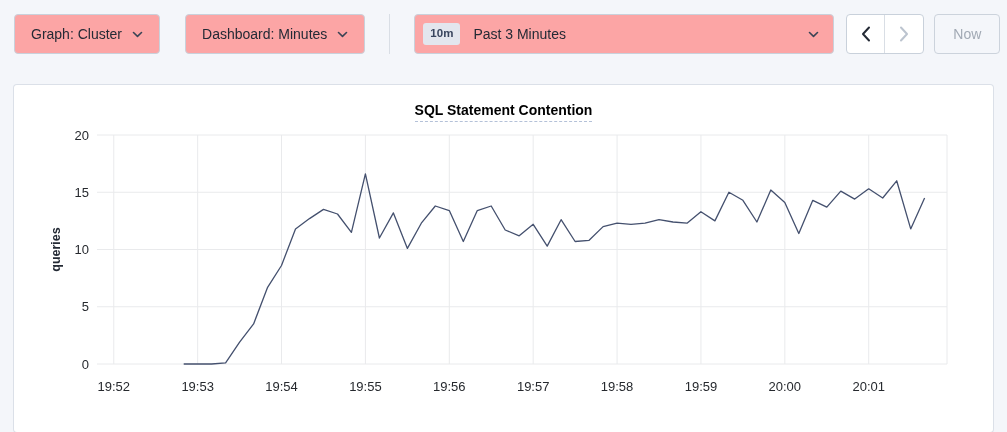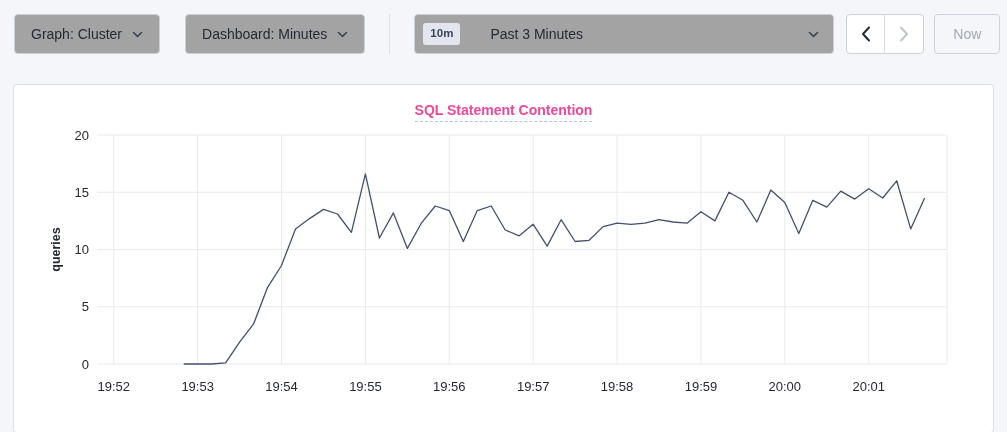--- a/index.html
+++ b/index.html
@@ -11,21 +11,21 @@
     color: #242a35;
     overflow: hidden;
   }
   
   .toolbar {
     display: flex; align-items: center;
     padding: 14px 4px 0 14px;
   }
   .btn {
     display: flex; align-items: center;
-    background: #a3a3a3;
+    background: #fca5a5;
     border: 1px solid #c9d1db;
     border-radius: 4px;
     height: 40px;
     font-family: "Liberation Sans", sans-serif;
     font-size: 14px;
     color: #242a35;
     cursor: pointer;
     padding: 0 16px;
   }
   .dropdown { gap: 10px; }
@@ -39,21 +39,21 @@
     width: 420px;
     padding: 0 14px 0 8px;
   }
   .time-badge {
     background: #e3e6ee;
     color: #39455e;
     font-weight: bold;
     font-size: 11.5px;
     padding: 5px 7px;
     border-radius: 3px;
-    margin-right: 30px;
+    margin-right: 13px;
     line-height: 1;
   }
   .time-label { font-size: 14px; }
   .time-selector .chev { margin-left: auto; }
   .nav-group {
     display: flex;
     margin-left: 12px;
     background: #ffffff;
     border: 1px solid #c9d1db;
     border-radius: 4px;
@@ -80,21 +80,21 @@
     margin: 31px 14px 0 14px;
     height: 347px;
     background: #ffffff;
     border-radius: 3px;
     box-shadow: 0 0 0 1px rgba(188,197,211,0.45);
   }
   .chart-title-row { padding-top: 16px; text-align: center; }
   .chart-title {
     font-size: 14px;
     font-weight: bold;
-    color: #ec4899;
+    color: #000000;
     border-bottom: 1px dashed #b4c1d8;
     padding-bottom: 3px;
     cursor: help;
   }
   .chart-svg { display: block; margin-top: 6px; }
   .chart-svg .grid { stroke: #e9eaec; stroke-width: 1; }
   .chart-svg .xtick, .chart-svg .ytick {
     font-family: "Liberation Sans", sans-serif;
     font-size: 13px;
     fill: #26292e;

